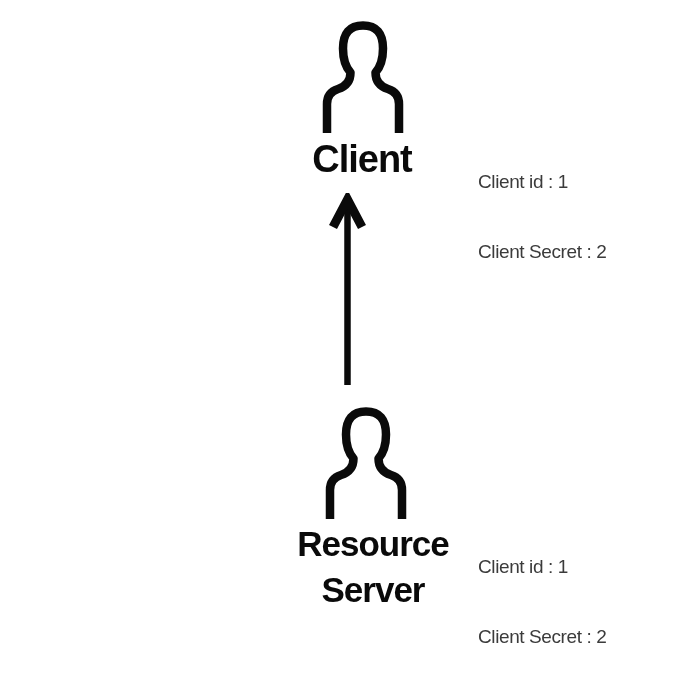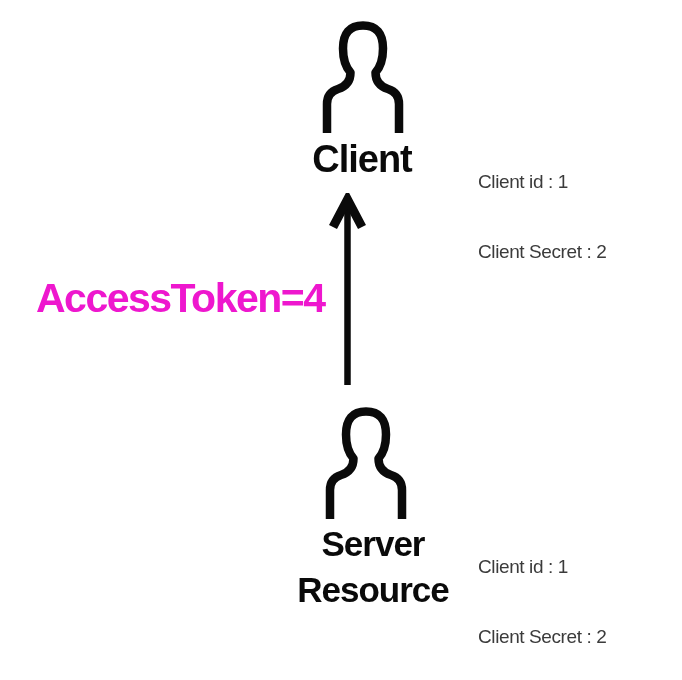--- a/index.html
+++ b/index.html
@@ -85,29 +85,28 @@
   <div class="info top-info">
     <div>Client id : 1</div>
     <div>Client Secret : 2</div>
   </div>
 
   <svg class="arrow" viewBox="0 0 45 196" aria-hidden="true">
     <line x1="22.5" y1="11" x2="22.5" y2="192" stroke="currentColor" stroke-width="6.5"></line>
     <path d="M 8 34 L 22.5 6.5 L 37 34" fill="none" stroke="currentColor" stroke-width="9"></path>
   </svg>
 
-  <div class="transfer-label">AccessToken=4</div>
 
   <svg class="icon server-icon" viewBox="0 0 82 112" aria-hidden="true">
     <path d="M 5 112 V 83 Q 5 71.5 16 68 Q 28.5 64 28.5 51.5 Q 21 43 21 27.5 Q 21 4.5 41 4.5 Q 61 4.5 61 27.5 Q 61 43 53.5 51.5 Q 53.5 64 66 68 Q 77 71.5 77 83 V 112"></path>
   </svg>
 
   <div class="actor-label server-label">
+    <div>Resource</div>
     <div>Server</div>
-    <div>Resource</div>
   </div>
 
   <div class="info bottom-info">
     <div>Client id : 1</div>
     <div>Client Secret : 2</div>
     
     
     
     
     

